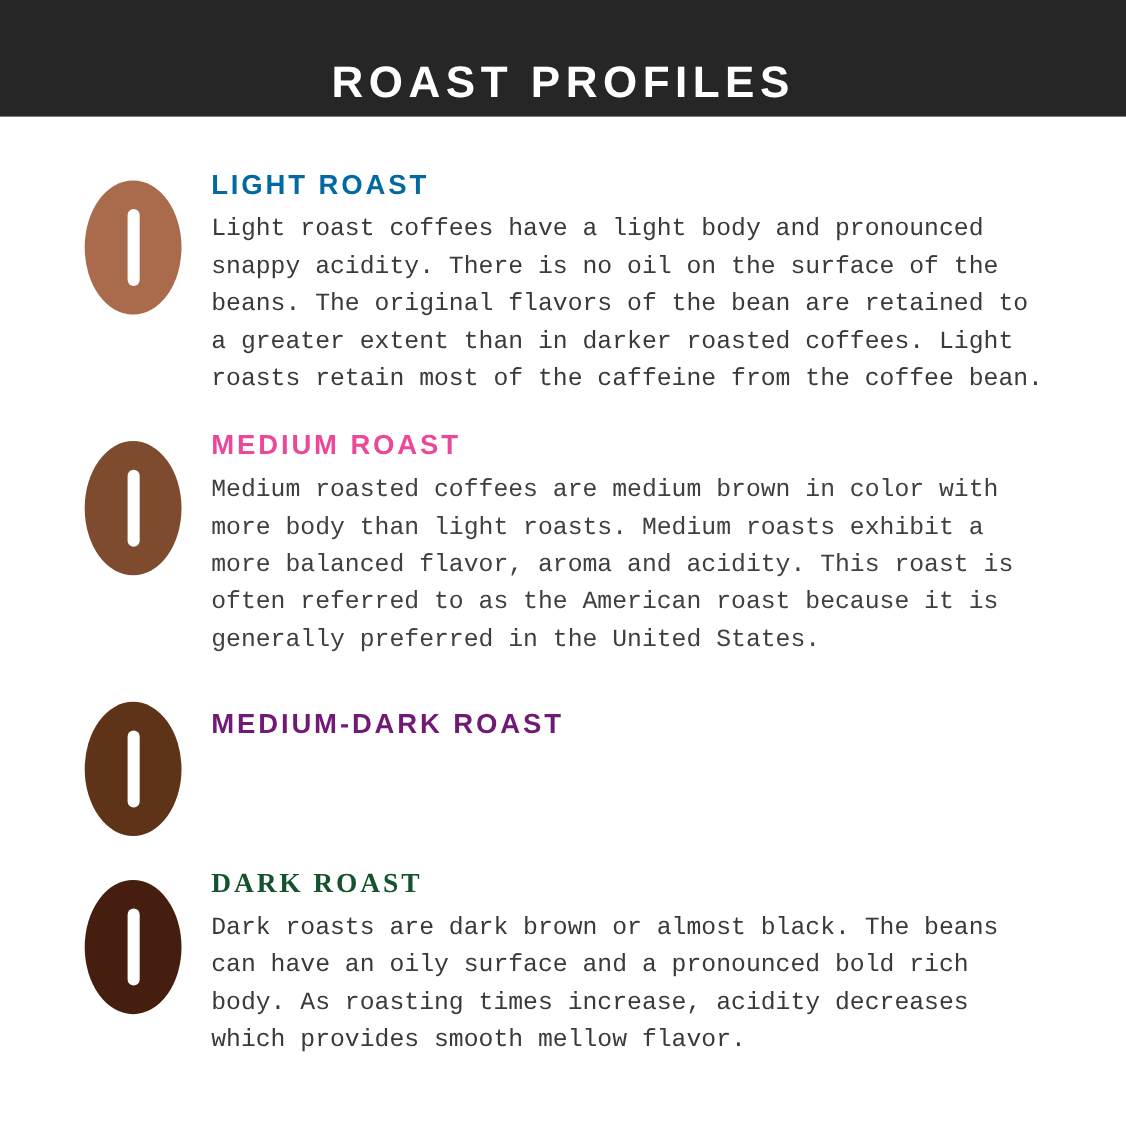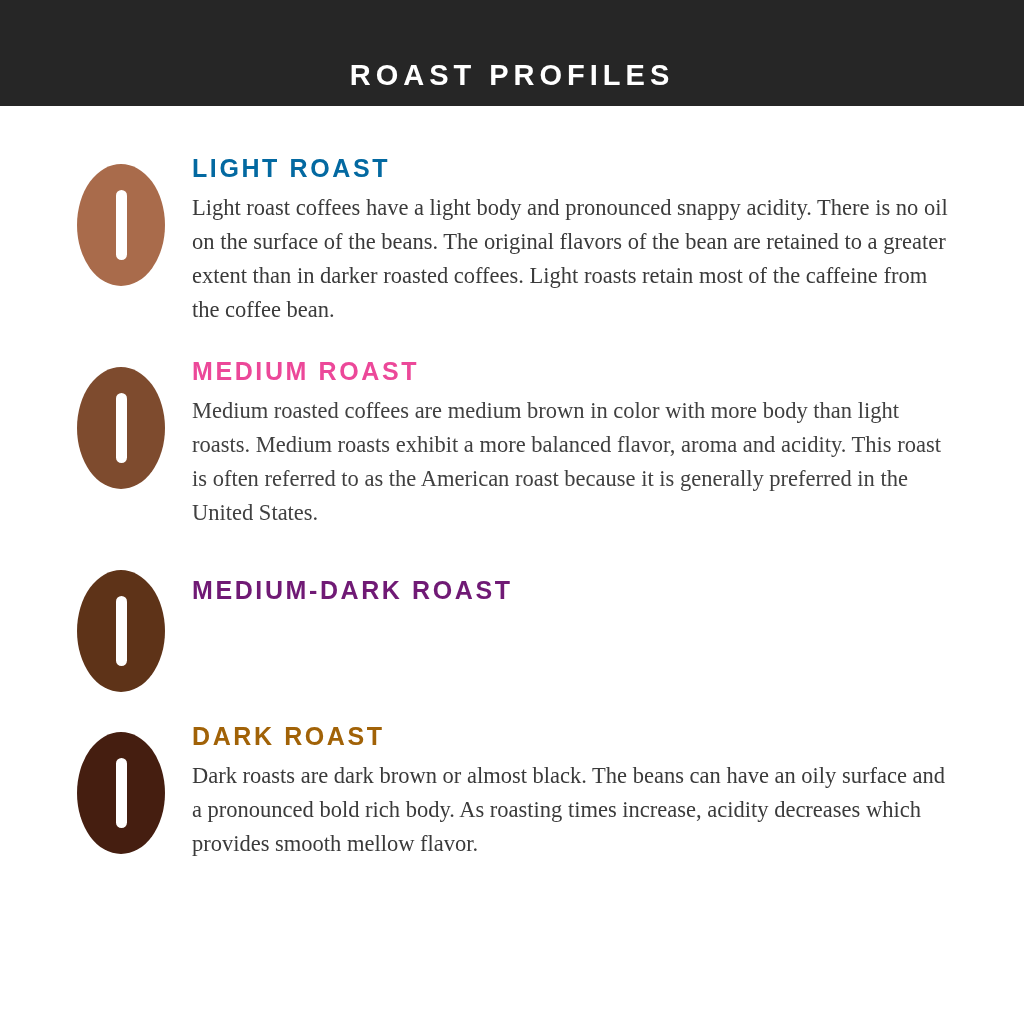--- a/index.html
+++ b/index.html
@@ -25,21 +25,21 @@
   
   .header {
     height: 106px;
     background: #262626;
     display: flex;
     align-items: center;
     justify-content: center;
   }
   .header-title {
     color: #ffffff;
-    font-size: 29px;
+    font-size: 40px;
     font-weight: bold;
     letter-spacing: 5px;
     text-transform: uppercase;
     font-family: "Liberation Sans", sans-serif;
     margin-top: 44px;
   }
 
   
   .roast-list {
     padding: 48px 60px 0 60px;
@@ -91,21 +91,21 @@
     text-transform: uppercase;
     margin: 0 0 8px 0;
     font-family: "Liberation Sans", sans-serif;
   }
 
   .roast-desc {
     font-size: 22.5px;
     line-height: 34px;
     color: #3a3a3a;
     margin: 0;
-    font-family: Liberation Serif, serif;
+    font-family: Liberation Mono, monospace;
     max-width: 790px;
   }
 </style>
 </head>
 <body>
 
 <div class="poster" style="background: rgb(255, 255, 255);">
 
   <div class="header" style="background: rgb(38, 38, 38);">
     <div class="header-title" style="color: rgb(255, 255, 255);">ROAST PROFILES</div>
@@ -148,19 +148,19 @@
       </div>
     </div>
 
     <div class="roast-row">
       <div class="bean-cell">
         <div class="bean" id="bean-3" style="background: rgb(69, 30, 16);">
           <div class="crease"></div>
         </div>
       </div>
       <div class="text-cell">
-        <h2 class="roast-name" style="color: #a16207;">DARK ROAST</h2>
+        <h2 class="roast-name" style="color: #14532d; font-family: Liberation Serif, serif;">DARK ROAST</h2>
         <p class="roast-desc" style="color: rgb(58, 58, 58);">Dark roasts are dark brown or almost black. The beans can have an oily surface and a pronounced bold rich body. As roasting times increase, acidity decreases which provides smooth mellow flavor.</p>
       </div>
     </div>
 
   </div>
 </div>
 
 </body></html>

